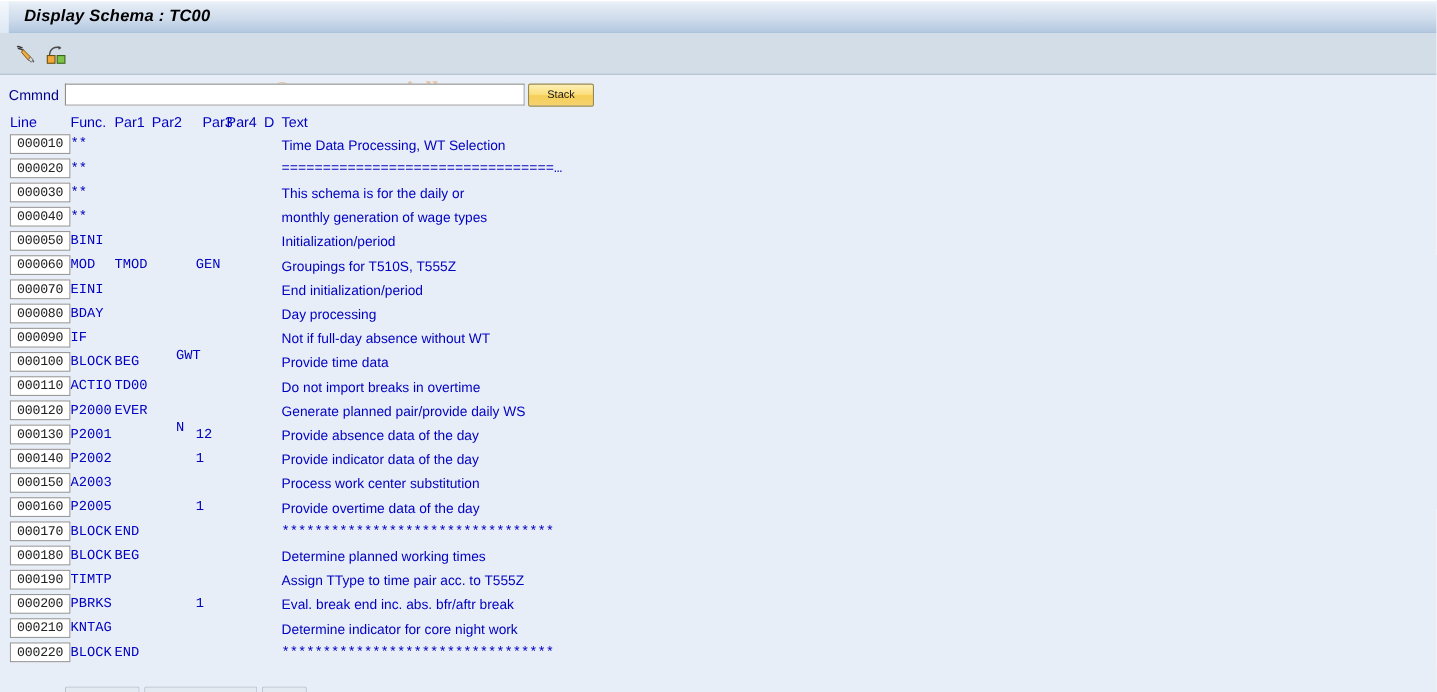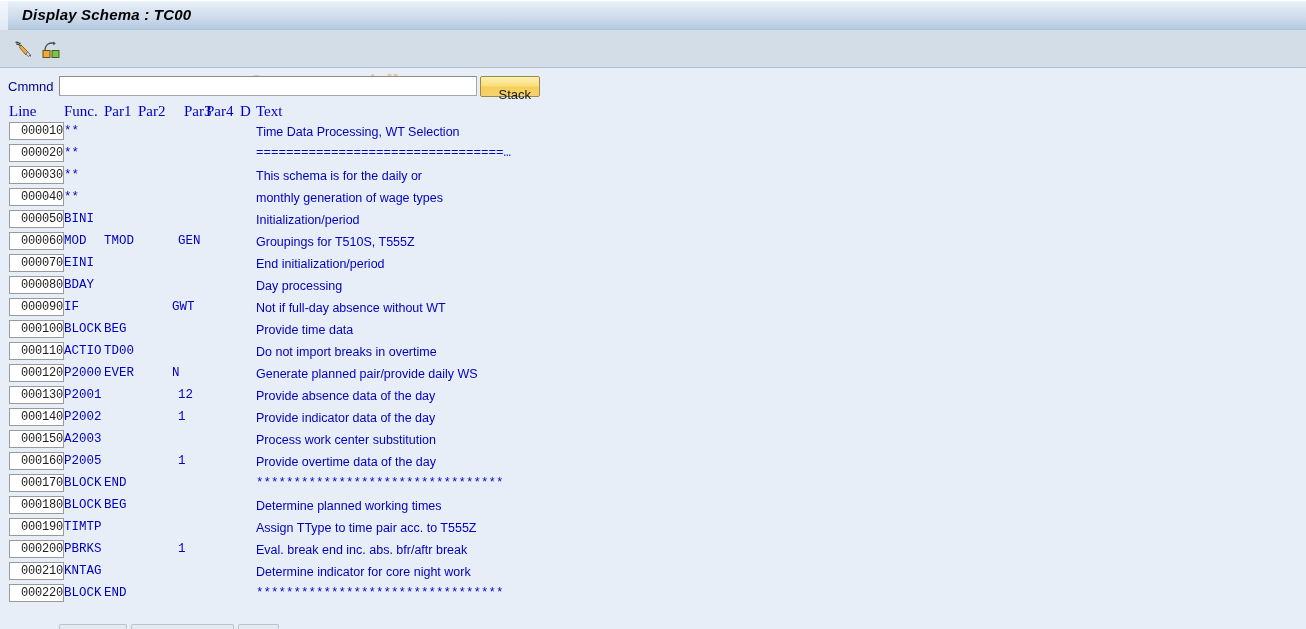--- a/index.html
+++ b/index.html
@@ -124,37 +124,37 @@
     position: absolute;
     left: 480px;
     top: 0px;
     width: 60px;
     height: 21px;
     background: linear-gradient(to bottom, #fdf0b4 0%, #fbdd7c 48%, #f6cf57 52%, #f5d271 100%);
     border: 1px solid #9a8a4a;
     border-radius: 2px;
     box-sizing: border-box;
     font-family: "Liberation Sans", sans-serif;
-    font-size: 13px;
+    font-size: 10px;
     color: #1a1a1a;
-    text-align: right;
+    text-align: center;
     line-height: 19px;
     cursor: default;
-    padding: 8px;
+    padding: 0;
   }
 
   
   .col-header {
     position: absolute;
     left: 0;
     top: 103px;
     width: 1306px;
     height: 16px;
-    font-family: Liberation Serif, serif;
-    font-size: 15px;
+    font-family: Liberation Sans, sans-serif;
+    font-size: 13px;
     color: #0000c0;
     white-space: pre;
   }
   .col-header span { position: absolute; top: 0; }
 
   
   .grid {
     position: absolute;
     left: 0;
     top: 122px;
@@ -170,38 +170,38 @@
     left: 9px;
     top: 0px;
     width: 55px;
     height: 18px;
     background: #ffffff;
     border: 1px solid #9a9a9a;
     box-sizing: border-box;
     font-family: "Liberation Mono", "DejaVu Sans Mono", monospace;
     font-size: 12px;
     color: #222222;
-    text-align: right;
+    text-align: center;
     line-height: 16px;
     letter-spacing: -0.2px;
     cursor: default;
   }
   .cell {
     position: absolute;
     top: 1px;
     font-family: "Liberation Mono", "DejaVu Sans Mono", monospace;
     font-size: 12.5px;
     color: #0000c0;
     white-space: pre;
     line-height: 16px;
   }
   .c-func { left: 64px; }
   .c-p1   { left: 104px; }
   .c-p2   { left: 138px; margin-left: 40px; }
-  .c-p3   { left: 172px; }
+  .c-p3   { left: 160px; margin-top: 16px; }
   .c-text {
     left: 256px;
     font-family: "Liberation Sans", sans-serif;
     font-size: 12.5px;
     color: #0000c0;
     top: 2px;
   }
   .c-text.mono {
     font-family: "Liberation Mono", "DejaVu Sans Mono", monospace;
     letter-spacing: 0px;

